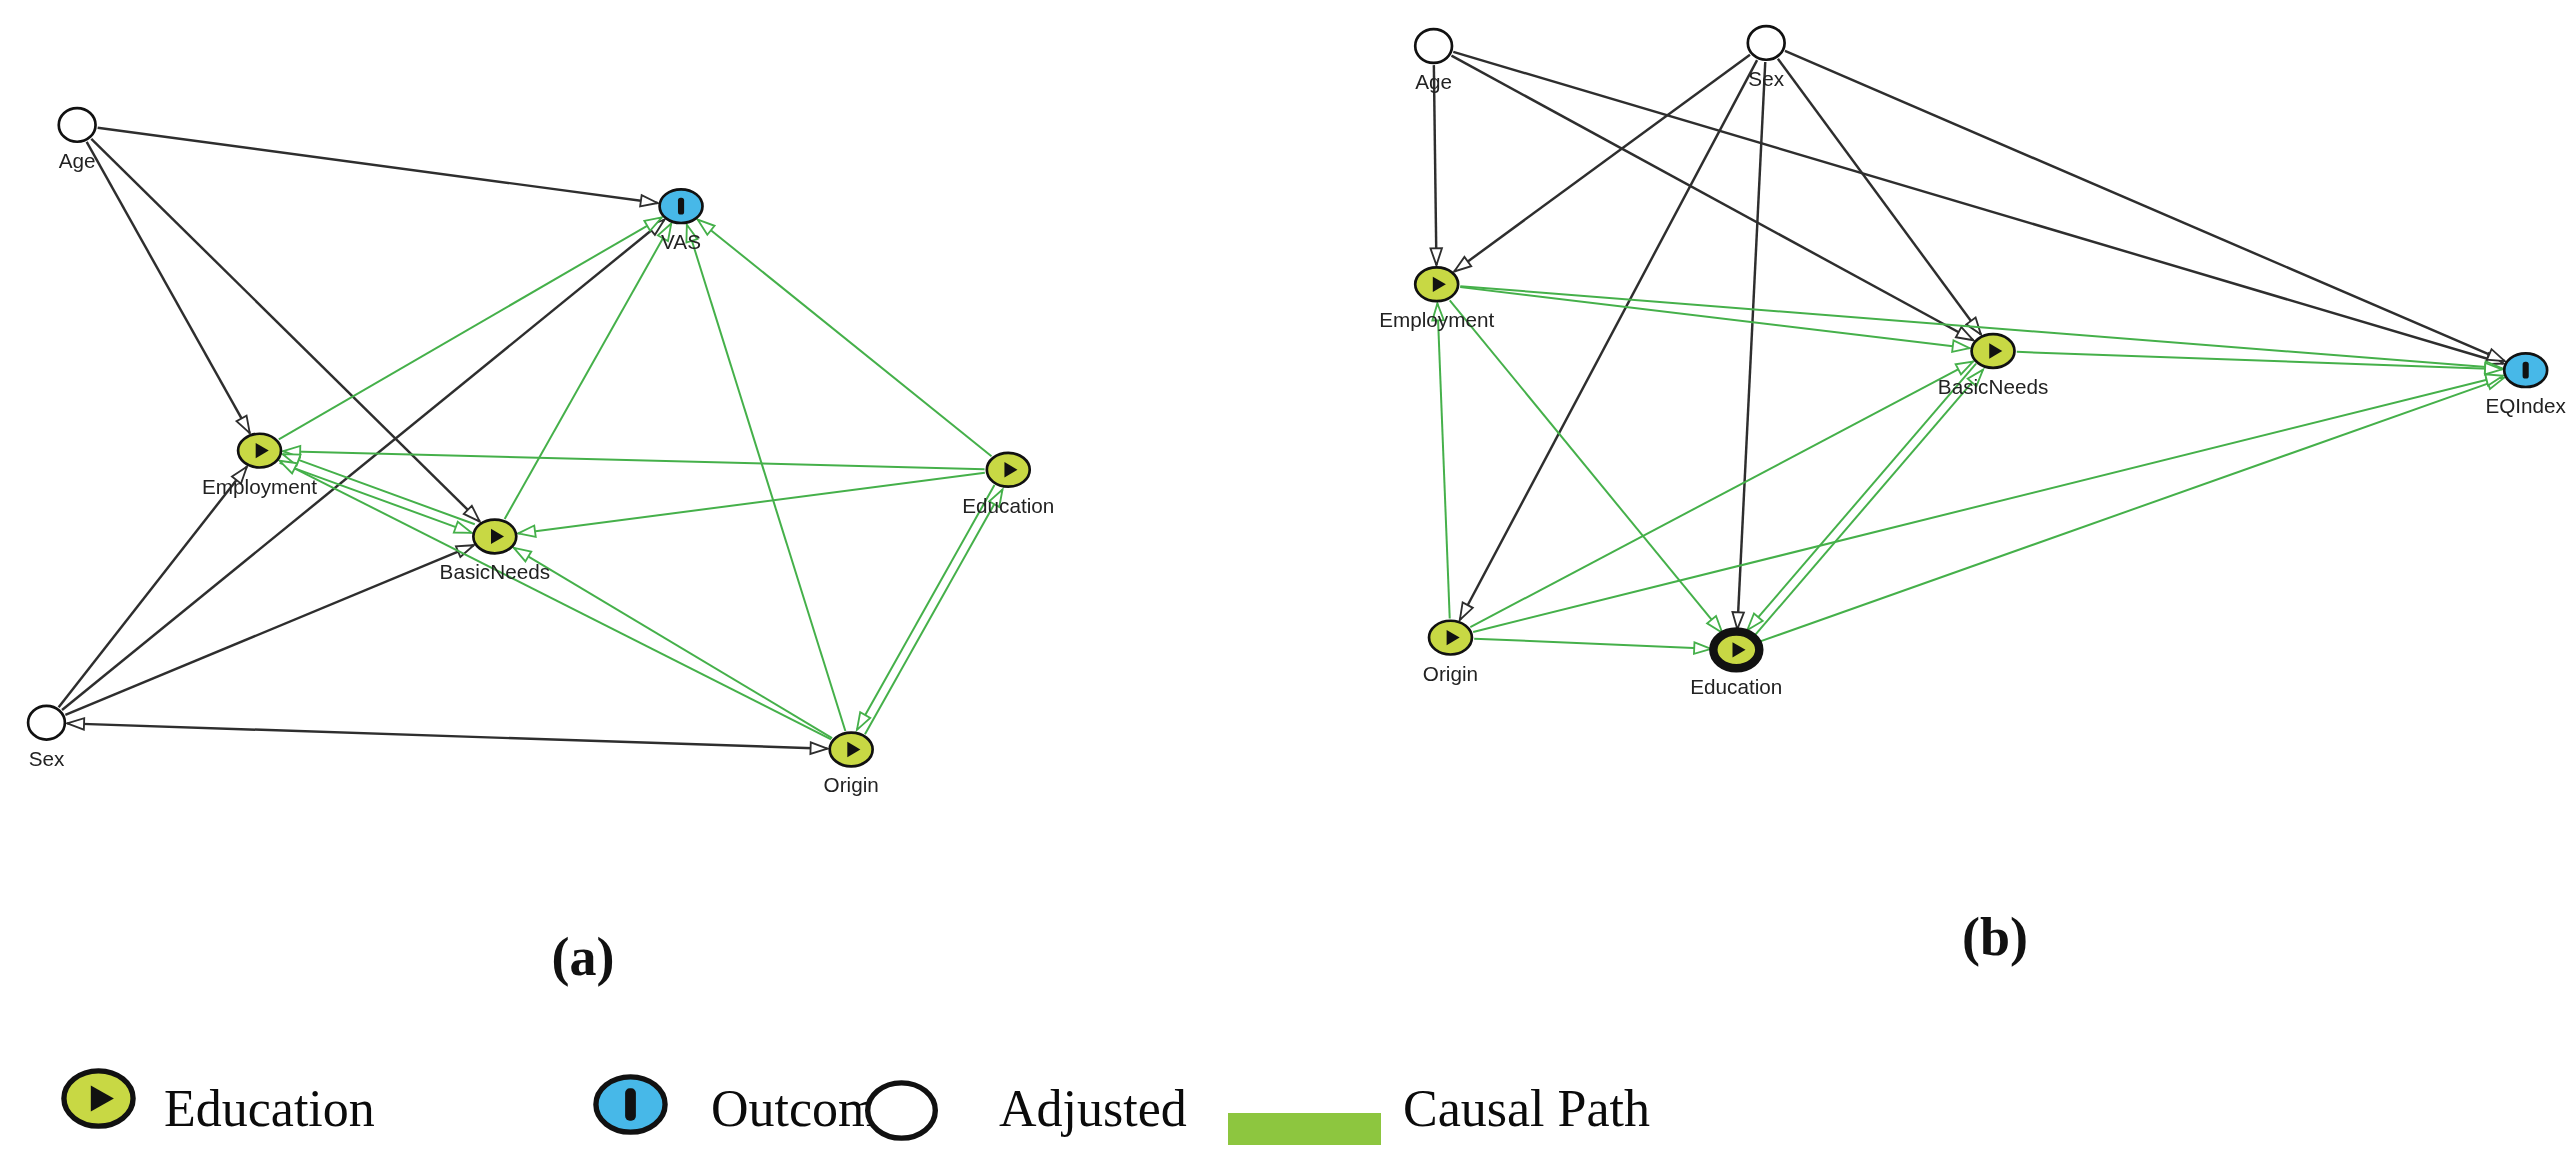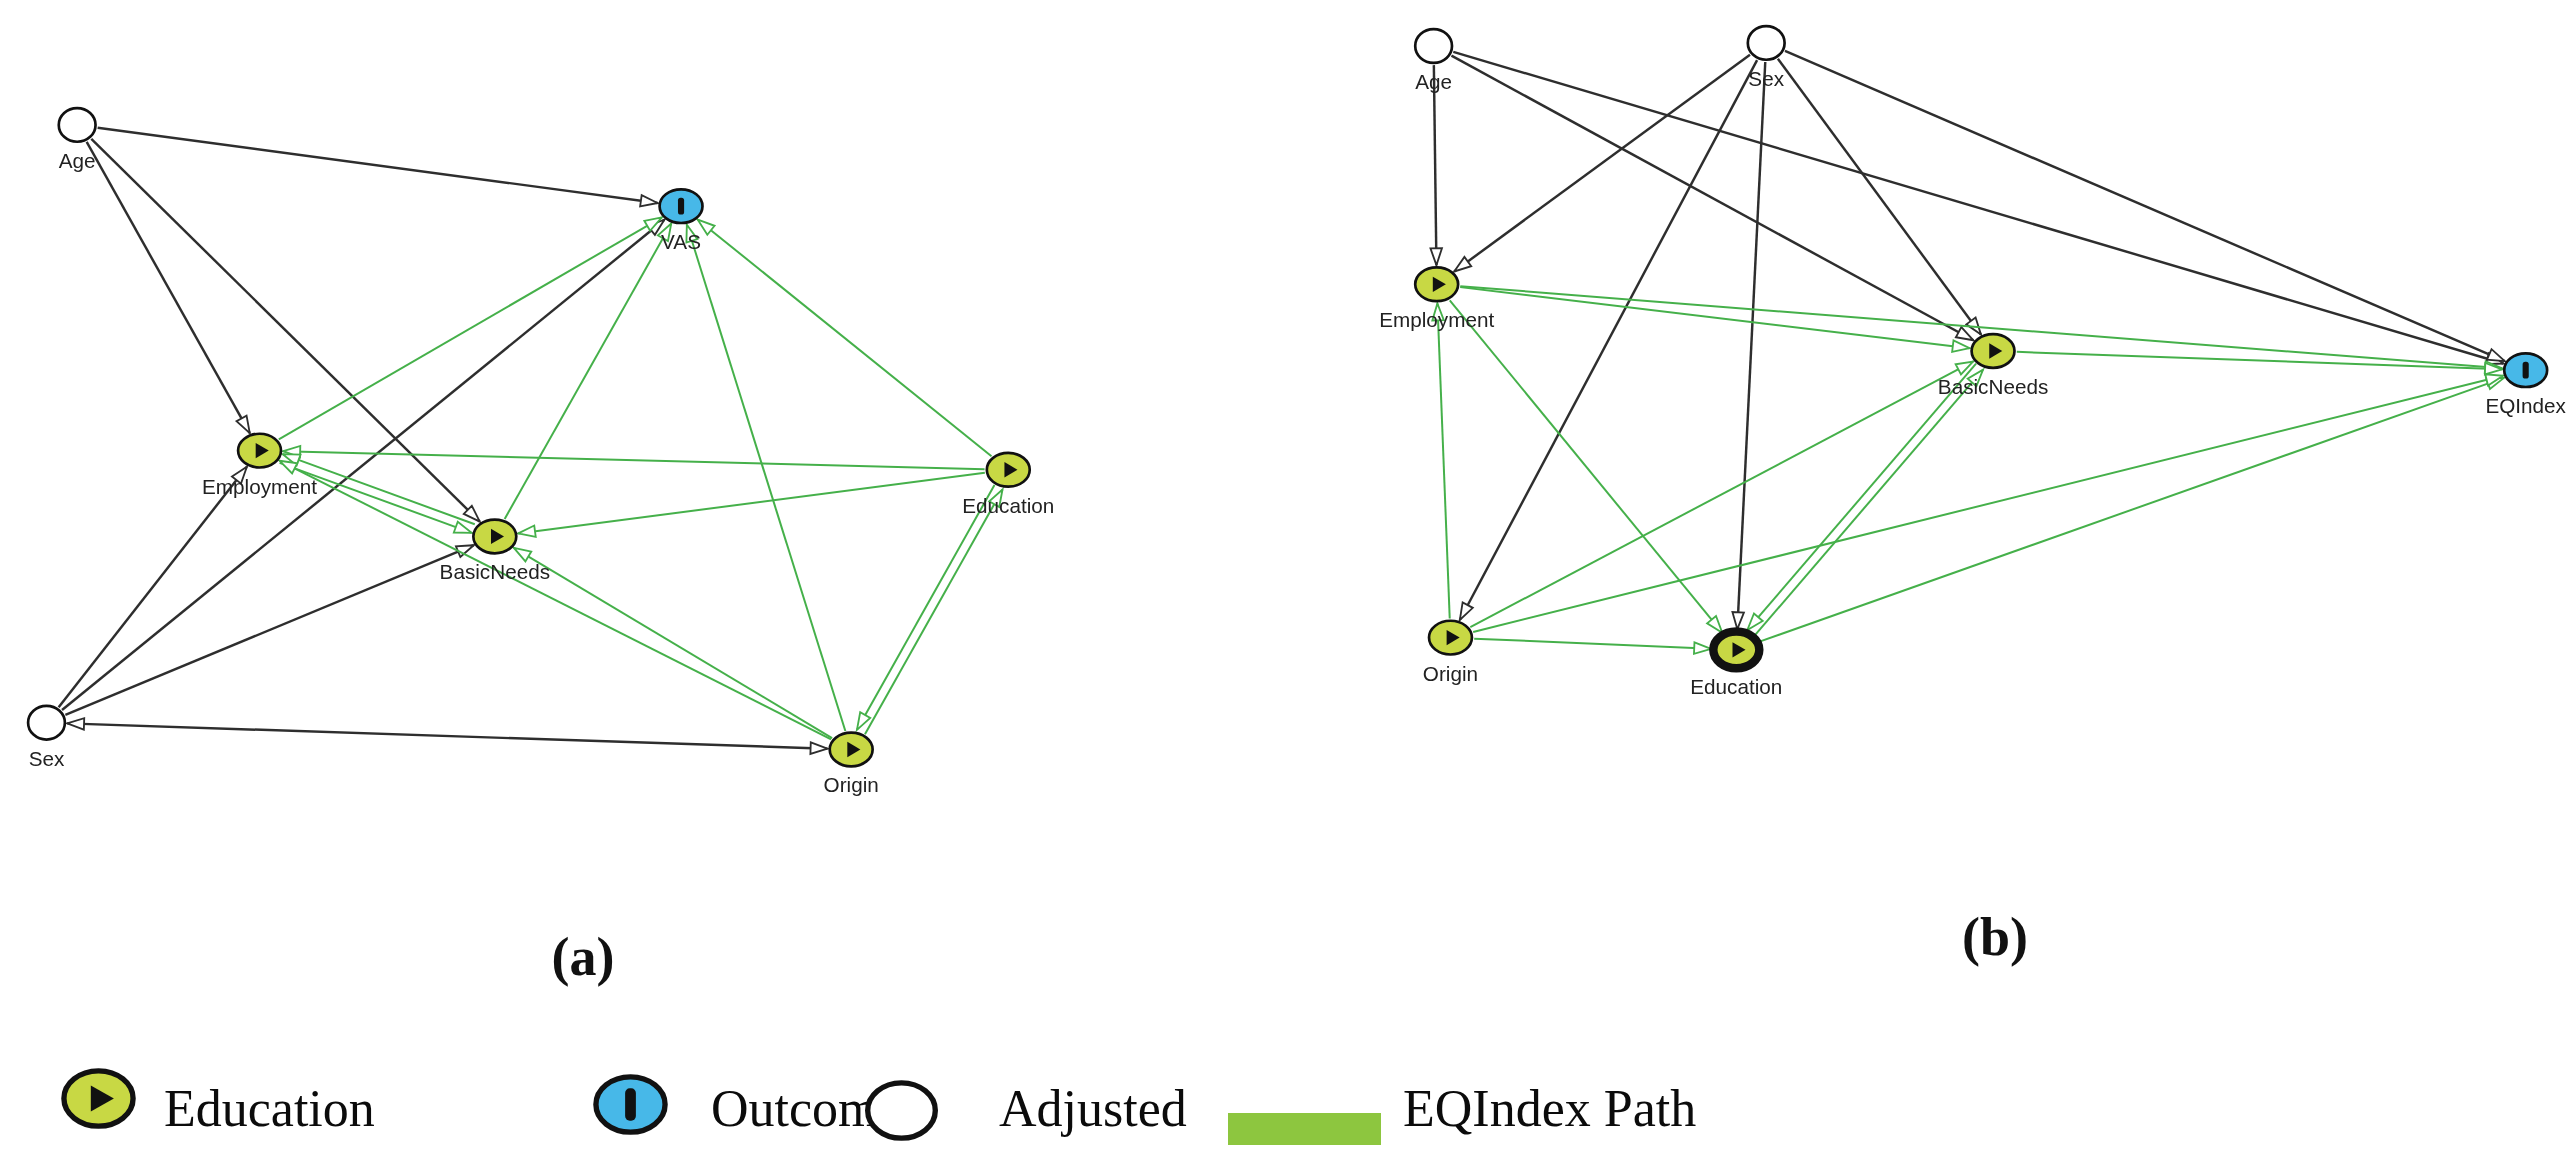--- a/index.html
+++ b/index.html
@@ -269,16 +269,16 @@
       <rect x="43" y="20" width="14" height="42" rx="6" fill="#111"></rect>
     </svg>
     <span class="lg-label lbl-outcome">Outcome</span>
 
     <svg class="lg-icon lg-adjusted" width="77" height="63" viewBox="0 0 100 82">
       <ellipse cx="50" cy="41" rx="44" ry="36" fill="#ffffff" stroke="#111" stroke-width="7"></ellipse>
     </svg>
     <span class="lg-label lbl-adjusted">Adjusted</span>
 
     <span class="lg-swatch"></span>
-    <span class="lg-label lbl-causal">EQIndex Path</span>
+    <span class="lg-label lbl-causal">Causal Path</span>
   </div>
 </div>
 
 
 </body></html>

